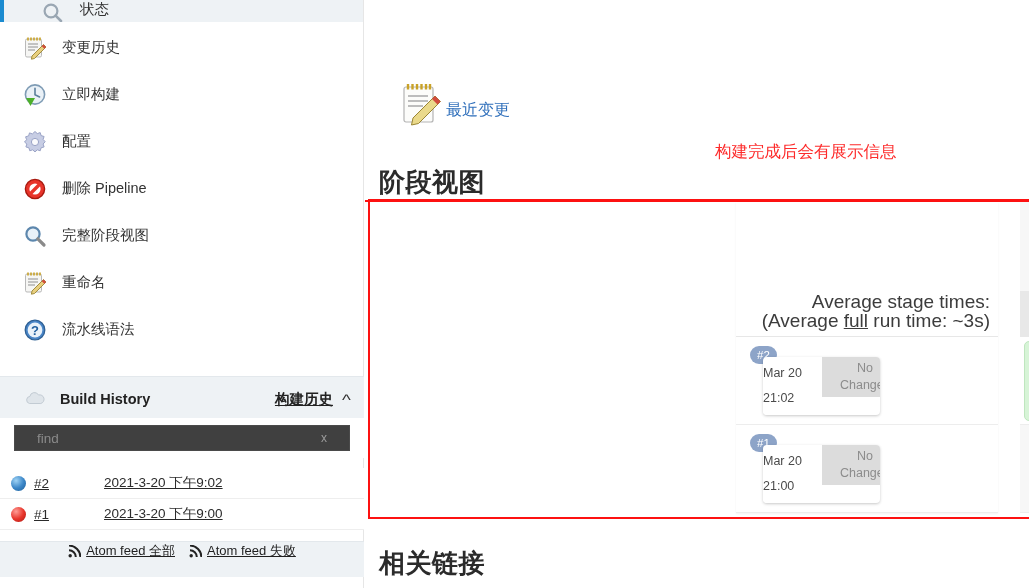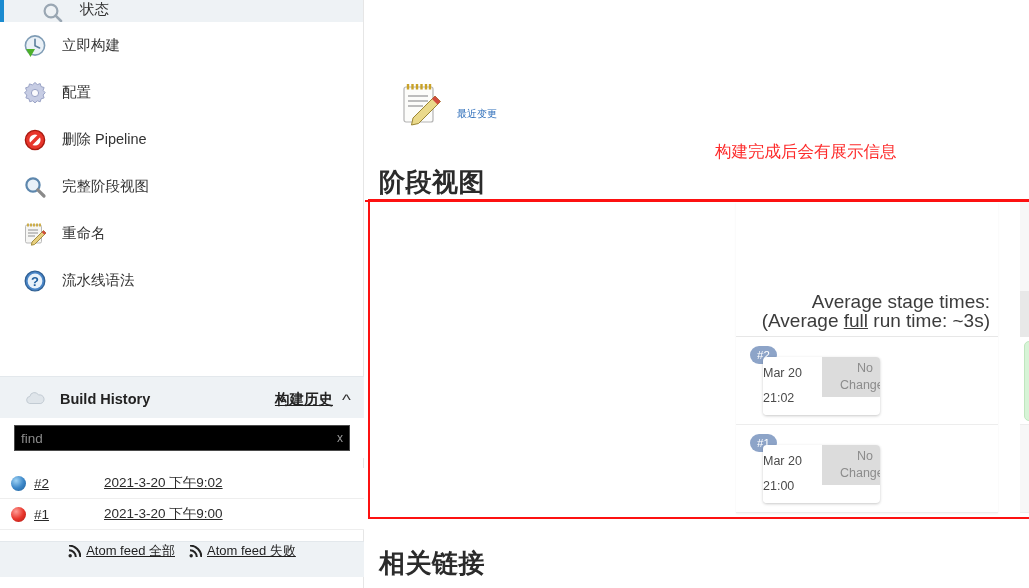--- a/index.html
+++ b/index.html
@@ -47,22 +47,22 @@
   .bh-title { font-weight: bold; font-size: 14.5px; color: #222; }
   .bh-right { margin-left: auto; display: flex; align-items: center; gap: 10px; }
   .bh-link { font-size: 14.5px; font-weight: bold; color: #222;
      text-decoration: underline; }
   .bh-chev { font-size: 15px; color: #333; display:inline-block;
      transform: scaleX(1.25); }
 
   .bh-find-wrap { position: absolute; left: 0; top: 418px; width: 364px; height: 40px;
      background: #fff; display:flex; align-items:center; padding: 0 14px; }
   .bh-find {
-    width: 100%; height: 26px; border: 1px solid #4a4a4a; background: #000000;
-    display: flex; align-items: center; padding: 0 6px;
+    width: 100%; height: 26px; border: 1px solid #4a4a4a; background: #404040;
+    display: flex; align-items: center; padding: 0 22px;
     font-size: 13.5px; color: #8a8a8a;
   }
   .bh-find .x { margin-left: auto; font-size: 12px; color: #9b9b9b; }
 
   .bh-row { position: absolute; left: 0; width: 364px; height: 31px;
     display: flex; align-items: center; padding-left: 11px; background: #fff;
     border-bottom: 1px solid #eeeeee; }
   .ball { width: 15px; height: 15px; border-radius: 50%; margin-right: 8px; flex:0 0 15px; }
   .ball.blue { background: radial-gradient(circle at 34% 30%, #9fd3f5 0%, #3c87c8 52%, #1c5c96 100%); }
   .ball.red  { background: radial-gradient(circle at 34% 30%, #ff9d96 0%, #e8362c 52%, #ab1710 100%); }
@@ -77,22 +77,22 @@
   .feed .txt { text-decoration: underline; }
   .rss { width: 13px; height: 13px; }
 
   
   .main { position: absolute; left: 365px; top: 0; width: 664px; height: 588px;
     background: #fff; }
 
   .recent-changes { position: absolute; left: 34px; top: 80px;
      display: flex; align-items: flex-end; }
   .notepad-big { width: 46px; height: 48px; }
-  .rc-link { font-size: 10px; color: #2f6fbb; text-decoration: none;
-     margin-left: 12px; padding-bottom: 7px; }
+  .rc-link { font-size: 16px; color: #2f6fbb; text-decoration: none;
+     margin-left: 1px; padding-bottom: 7px; }
 
   .red-note { position: absolute; left: 350px; top: 141px;
      font-size: 16.5px; color: #fd2b2b; white-space: nowrap; }
 
   .h2 { position: absolute; left: 14px; top: 165px;
      font-size: 26px; font-weight: bold; color: #2b2b2b; letter-spacing: .5px; }
   .h2.links { top: 546px; }
 
   .rule { position: absolute; left: 0; top: 200px; width: 664px; height: 2px;
      background: #fd1111; }
@@ -156,20 +156,42 @@
     <div class="side-task partial">
       <span class="ic">
         <svg viewBox="0 0 26 26">
             <circle cx="11" cy="11" r="6.4" fill="none" stroke="#9aa7b3" stroke-width="2.2"></circle>
             <line x1="15.6" y1="15.6" x2="21" y2="21" stroke="#9aa7b3" stroke-width="2.6" stroke-linecap="round"></line>
           </svg>
       </span>
       <span class="lbl">状态</span>
     </div>
 
+    <div class="side-task" style="margin-top:2px">
+      <span class="ic">
+        <svg viewBox="0 0 26 26">
+          <rect x="3.5" y="4" width="16" height="18" rx="1.5" fill="#f6f6f4" stroke="#b9b9b9"></rect>
+          <g stroke="#c9a227" stroke-width="1.6">
+            <line x1="6" y1="2.6" x2="6" y2="5.4"></line>
+              <line x1="9" y1="2.6" x2="9" y2="5.4"></line>
+            <line x1="12" y1="2.6" x2="12" y2="5.4"></line>
+              <line x1="15" y1="2.6" x2="15" y2="5.4"></line>
+            <line x1="18" y1="2.6" x2="18" y2="5.4"></line>
+          </g>
+          <g stroke="#9a9a9a" stroke-width="1.1">
+            <line x1="6" y1="9" x2="16" y2="9"></line>
+              <line x1="6" y1="12" x2="16" y2="12"></line>
+            <line x1="6" y1="15" x2="13" y2="15"></line>
+          </g>
+          <path d="M10 21 L21.5 9.5 L24 12 L12.5 23.5 L9.4 24.2 Z" fill="#e8cf7e" stroke="#9a8533" stroke-width=".9"></path>
+          <path d="M21.5 9.5 L24 12 L22.3 13.7 L19.8 11.2 Z" fill="#d24b3e"></path>
+        </svg>
+      </span>
+      <span class="lbl">变更历史</span>
+    </div>
 
     <div class="side-task">
       <span class="ic">
         <svg viewBox="0 0 26 26">
           <circle cx="13" cy="12.5" r="9.6" fill="#eaf1f7" stroke="#7f9cb5" stroke-width="1.6"></circle>
           <path d="M13 6.2 L13 12.8 L17.6 15" fill="none" stroke="#5b7f9c" stroke-width="1.6" stroke-linecap="round"></path>
           <path d="M4 16 L13 16 L8.5 24 Z" fill="#4caf2a"></path>
         </svg>
       </span>
       <span class="lbl">立即构建</span>

